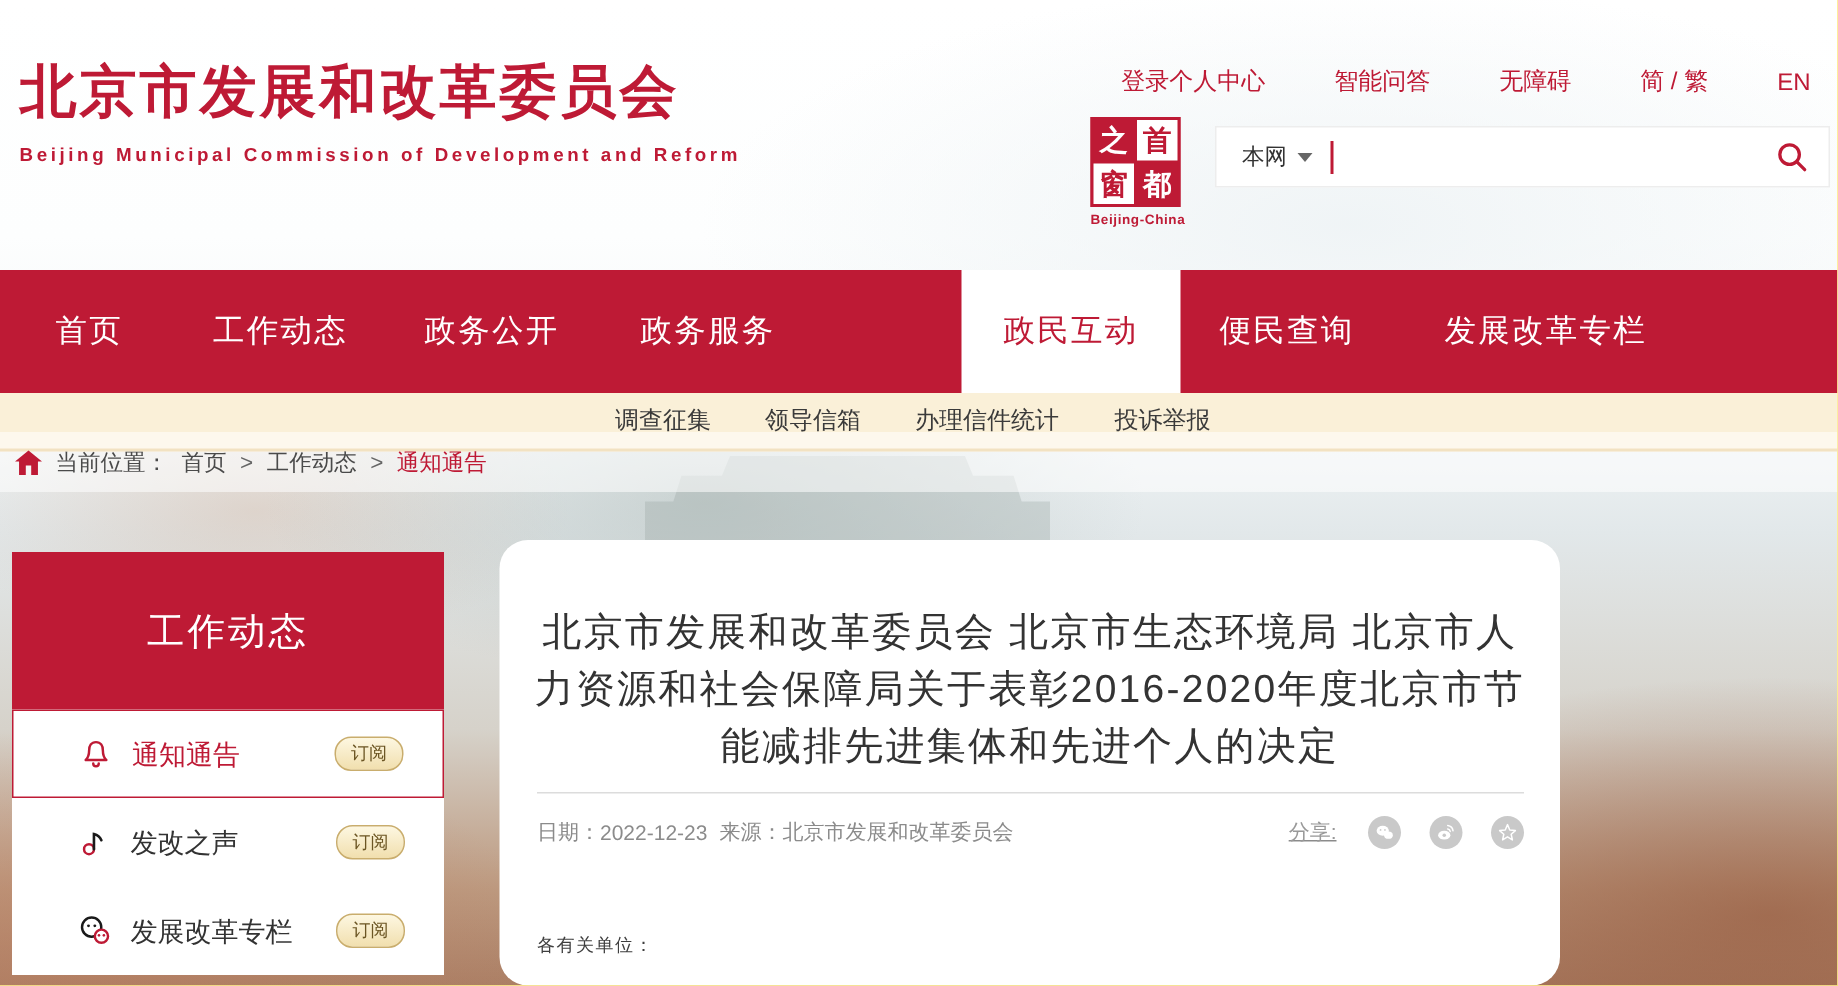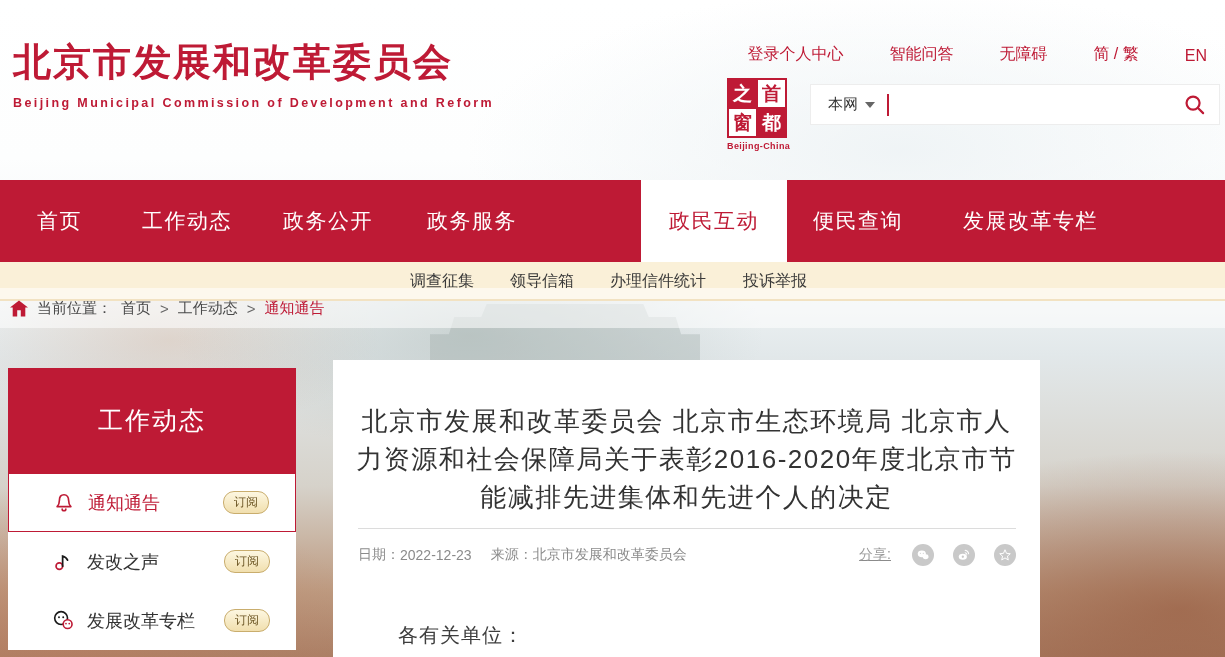--- a/index.html
+++ b/index.html
@@ -71,30 +71,30 @@
   .side-item{height:59px;display:flex;align-items:center;padding:0 26px 0 44px;box-sizing:border-box;cursor:pointer;}
   .side-item.active{border:1px solid var(--red);}
   .side-icon{width:26px;display:flex;align-items:center;margin-right:9px;flex:none;}
   .side-label{font-size:18px;color:#333;white-space:nowrap;}
   .side-item.active .side-label{color:var(--red);}
   .pill{margin-left:auto;min-width:32px;height:21px;line-height:21px;text-align:center;padding:0 6px;
     background:linear-gradient(#fdf7e1,#f1dfae);border:1px solid #c9ad6d;border-radius:11px;
     font-size:12px;color:#6b5523;cursor:pointer;flex:none;}
 
   
-  .article{position:absolute;left:333px;top:360px;width:707px;height:297px;background:#fff;}
+  .article{position:absolute;left:333px;top:360px;width:707px;height:297px;background:#fff;border-radius:19px;}
   .article-title{position:absolute;top:42px;left:20px;right:20px;margin:0 auto;max-width:845px;
     text-align:center;font-size:26px;font-weight:400;color:#333;line-height:38px;letter-spacing:1.5px;}
   .article-divider{position:absolute;top:168px;left:25px;right:24px;border-top:1px solid #dcdcdc;}
   .meta-row{position:absolute;top:184px;left:25px;right:24px;display:flex;align-items:center;font-size:14px;color:#8b8b8b;}
-  .meta-source{margin-left:19px;}
+  .meta-source{margin-left:8px;}
   .share-group{margin-left:auto;display:flex;align-items:center;gap:19px;text-decoration:underline;}
   .share-label{color:#999;margin-right:2px;}
   .share-circle{width:22px;height:22px;border-radius:50%;background:#c9c9c9;display:flex;align-items:center;justify-content:center;cursor:pointer;}
-  .salutation{position:absolute;top:262px;left:25px;font-size:20px;color:#3e3e3e;letter-spacing:1px;margin-left:40px;}
+  .salutation{position:absolute;top:262px;left:25px;font-size:12px;color:#3e3e3e;letter-spacing:1px;}
 </style>
 </head>
 <body>
 
 <div class="page">
   <div class="bg"></div>
   <div class="bg-gate"></div>
 
   <div class="logo">
     <div class="logo-cn">北京市发展和改革委员会</div>

